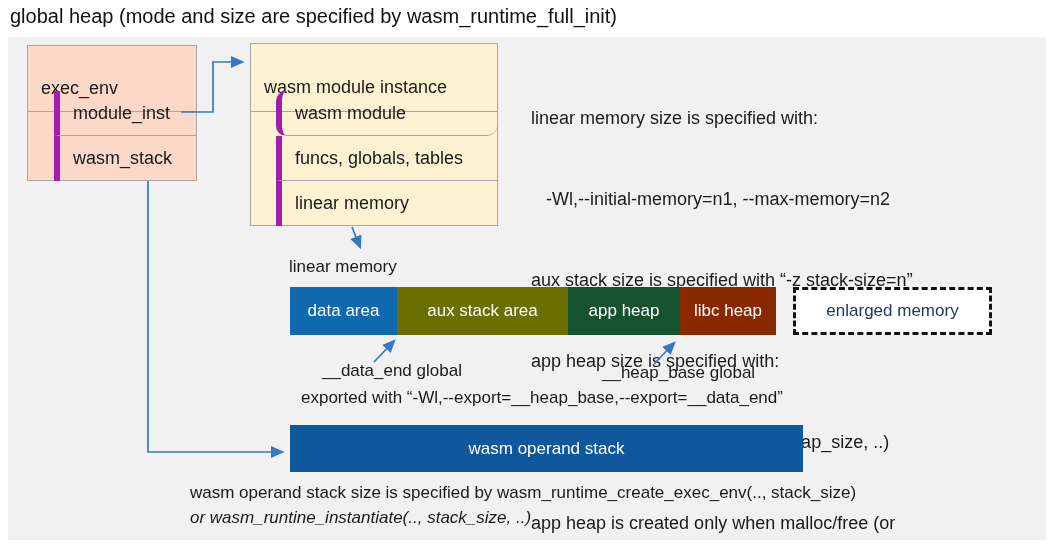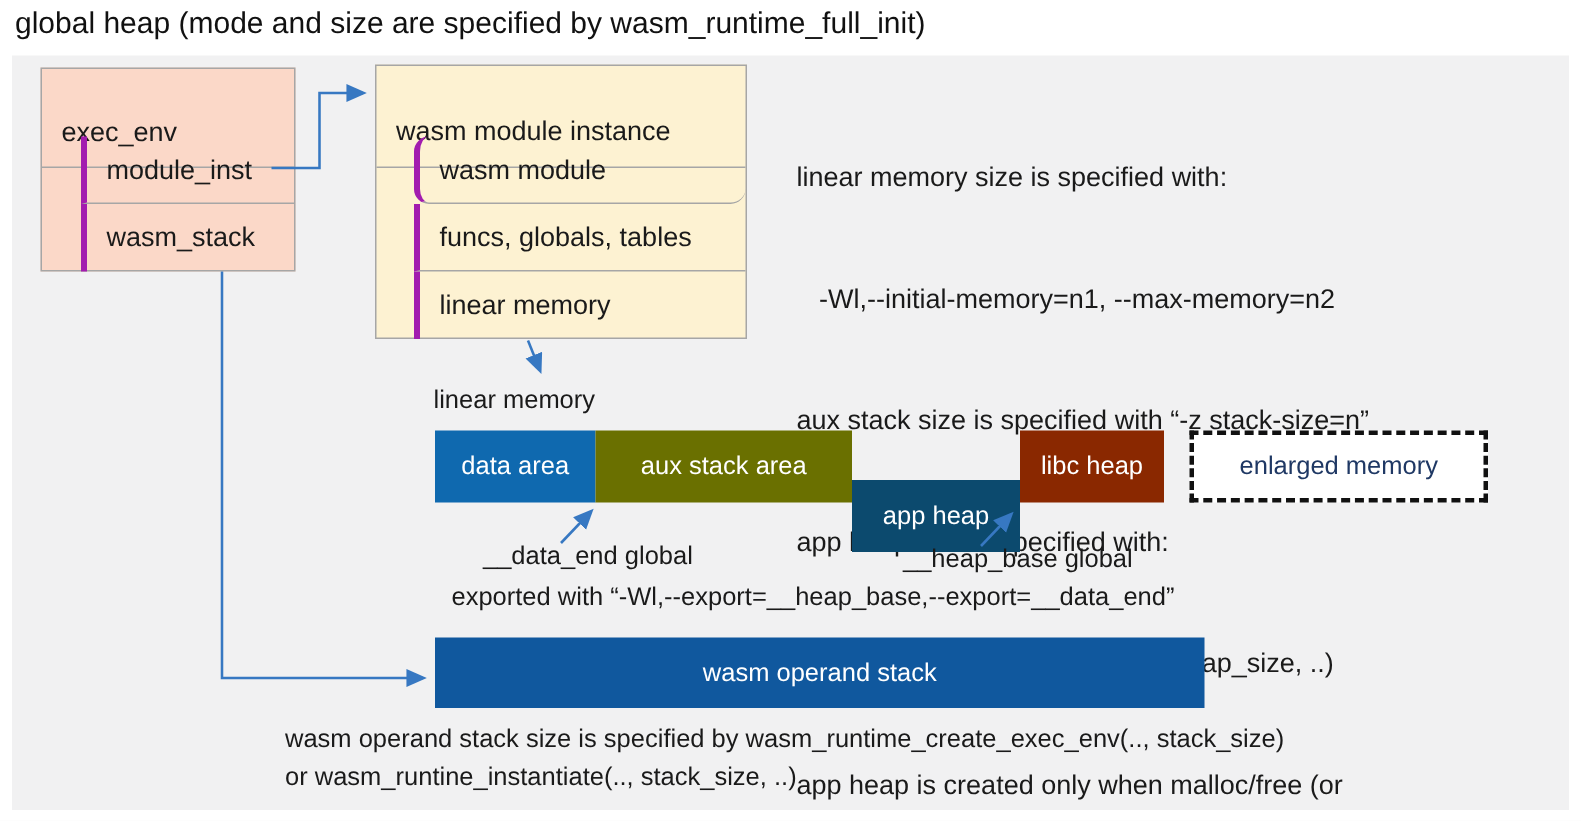--- a/index.html
+++ b/index.html
@@ -8,21 +8,21 @@
   .panel{position:absolute;left:8px;top:37px;width:1038px;height:503px;background:#f1f1f2;}
   .title{position:absolute;left:10px;top:5px;font-size:20px;color:#111;white-space:pre;}
 
   
   .structbox{position:absolute;border:1px solid #a6a6a6;box-sizing:border-box;}
   .exec-env{left:27px;top:45px;width:170px;height:136px;background:#fbd8c8;}
   .instance{left:250px;top:43px;width:248px;height:183px;background:#fdf2d2;}
   .struct-header{position:absolute;left:0;top:0;right:0;padding-left:13px;font-size:18px;display:flex;align-items:center;margin-top:20px;}
   .exec-env .struct-header{height:45px;border-bottom:1px solid #a6a6a6;}
   .instance .struct-header{height:47px;border-bottom:1px solid #a6a6a6;}
-  .struct-row{position:absolute;right:0;box-sizing:border-box;border-left:4px solid #a21caf;border-bottom:1px solid #a6a6a6;padding-left:13px;font-size:18px;display:flex;align-items:center;}
+  .struct-row{position:absolute;right:0;box-sizing:border-box;border-left:6px solid #a21caf;border-bottom:1px solid #a6a6a6;padding-left:13px;font-size:18px;display:flex;align-items:center;}
   .exec-env .struct-row{left:26px;height:45px;}
   .instance .struct-row{left:25px;height:45px;}
   .r1{top:45px;} .r2{top:90px;}
   .instance .r1{top:47px;border-radius:10px;} .instance .r2{top:92px;} .instance .r3{top:137px;}
   .struct-row:last-child{border-bottom:none;}
 
   
   .notes{position:absolute;left:531px;top:51px;font-size:18px;line-height:27px;white-space:pre;}
 
   
@@ -36,21 +36,21 @@
 
   .ann{position:absolute;font-size:17px;white-space:pre;}
   .ann-dataend{left:322px;top:361px;}
   .ann-heapbase{left:602px;top:363px;}
   .ann-exported{left:301px;top:388px;}
 
   
   .op-stack{position:absolute;left:290px;top:425px;width:513px;height:47px;display:flex;align-items:center;justify-content:center;color:#fff;font-size:17px;}
   .caption{position:absolute;font-size:17px;white-space:pre;}
   .cap1{left:190px;top:483px;}
-  .cap2{left:190px;top:508px;}
+  .cap2{left:190px;top:508px;font-style:italic;}
 
   svg.overlay{position:absolute;left:0;top:0;width:1054px;height:547px;pointer-events:none;}
 </style>
 </head>
 <body>
 
 <div class="page">
   <div class="panel"></div>
 
   <div class="title">global heap (mode and size are specified by wasm_runtime_full_init)</div>
@@ -74,21 +74,21 @@
     <div>aux stack size is specified with “-z stack-size=n”</div>
     <div>app heap size is specified with:</div>
     <div>   wasm_runtime_instantiate(.., heap_size, ..)</div>
     <div>app heap is created only when malloc/free (or</div>
     
   </div>
 
   <div class="lm-label">linear memory</div>
   <div class="seg seg-data" style="background-color: rgb(15, 105, 175);">data area</div>
   <div class="seg seg-aux" style="background-color: rgb(106, 112, 0);">aux stack area</div>
-  <div class="seg seg-app" style="background-color: #0c4a6e; margin-top: 33px;">app heap</div>
+  <div class="seg seg-app" style="background-color: #14532d;">app heap</div>
   <div class="seg seg-libc" style="background-color: rgb(138, 40, 0);">libc heap</div>
   <div class="seg seg-enlarged">enlarged memory</div>
 
   <div class="ann ann-dataend">__data_end global</div>
   <div class="ann ann-heapbase">__heap_base global</div>
   <div class="ann ann-exported">exported with “-Wl,--export=__heap_base,--export=__data_end”</div>
 
   <div class="op-stack" style="background-color: rgb(16, 88, 158);">
     <span>wasm operand stack</span>
   </div>

